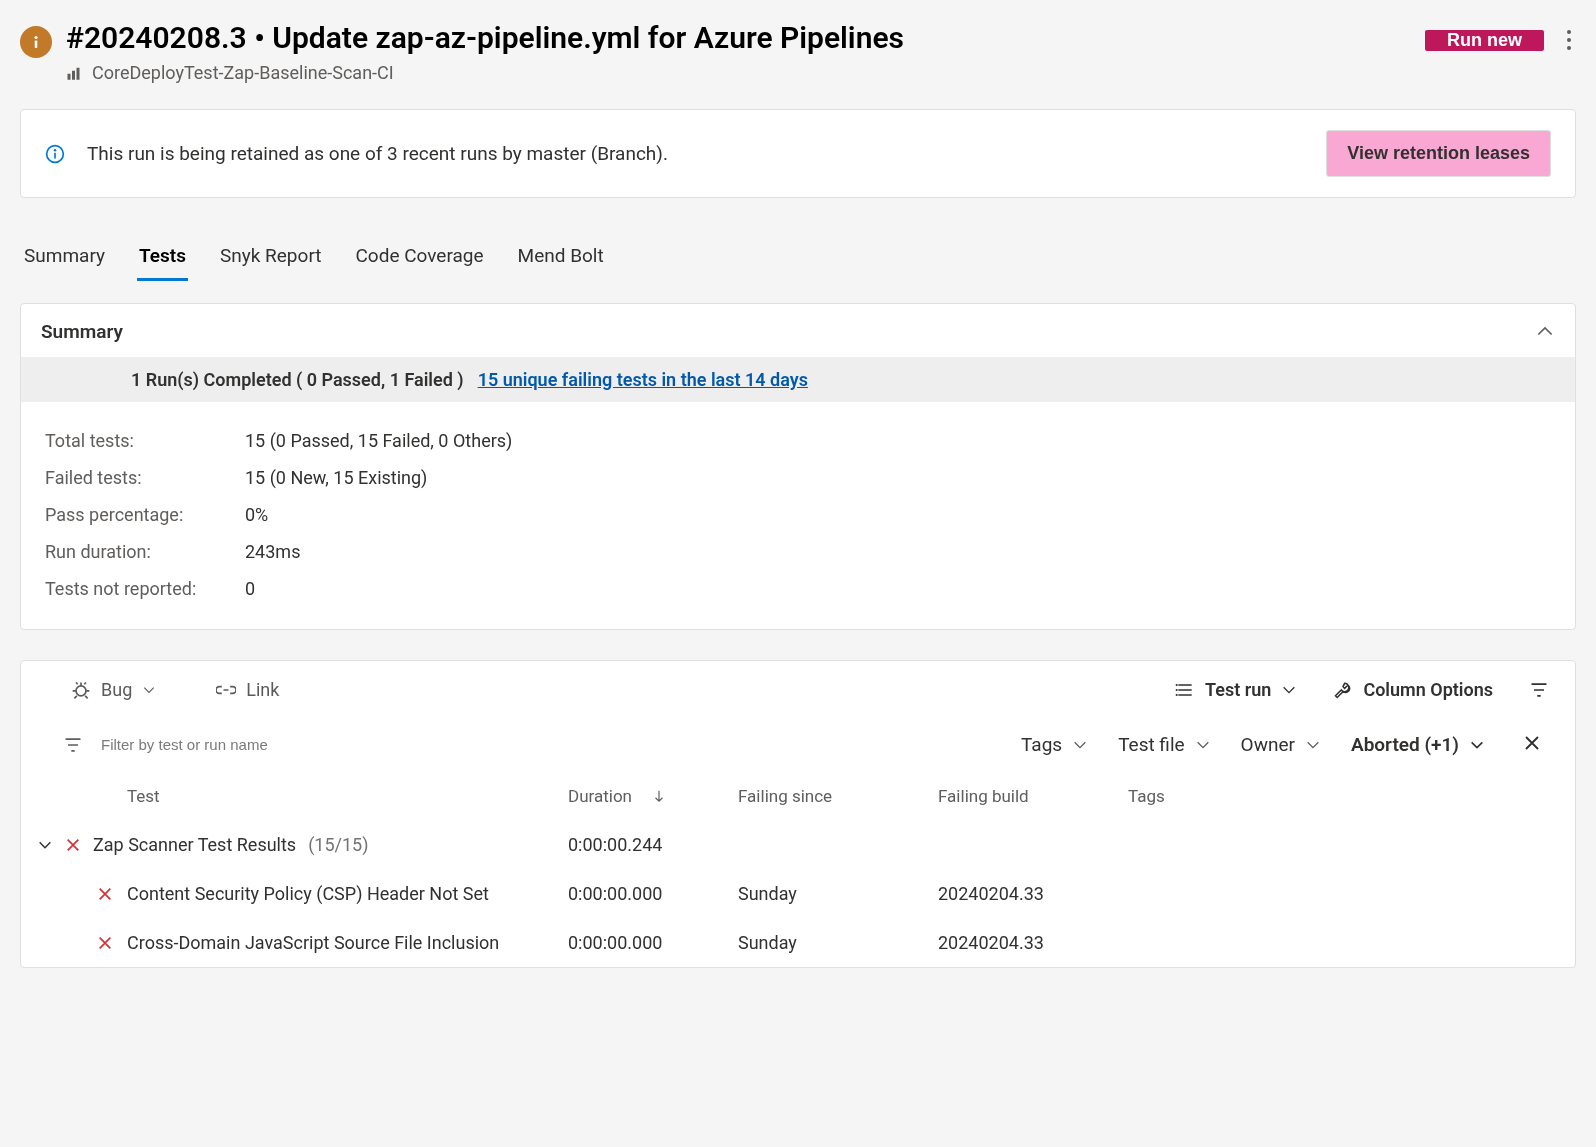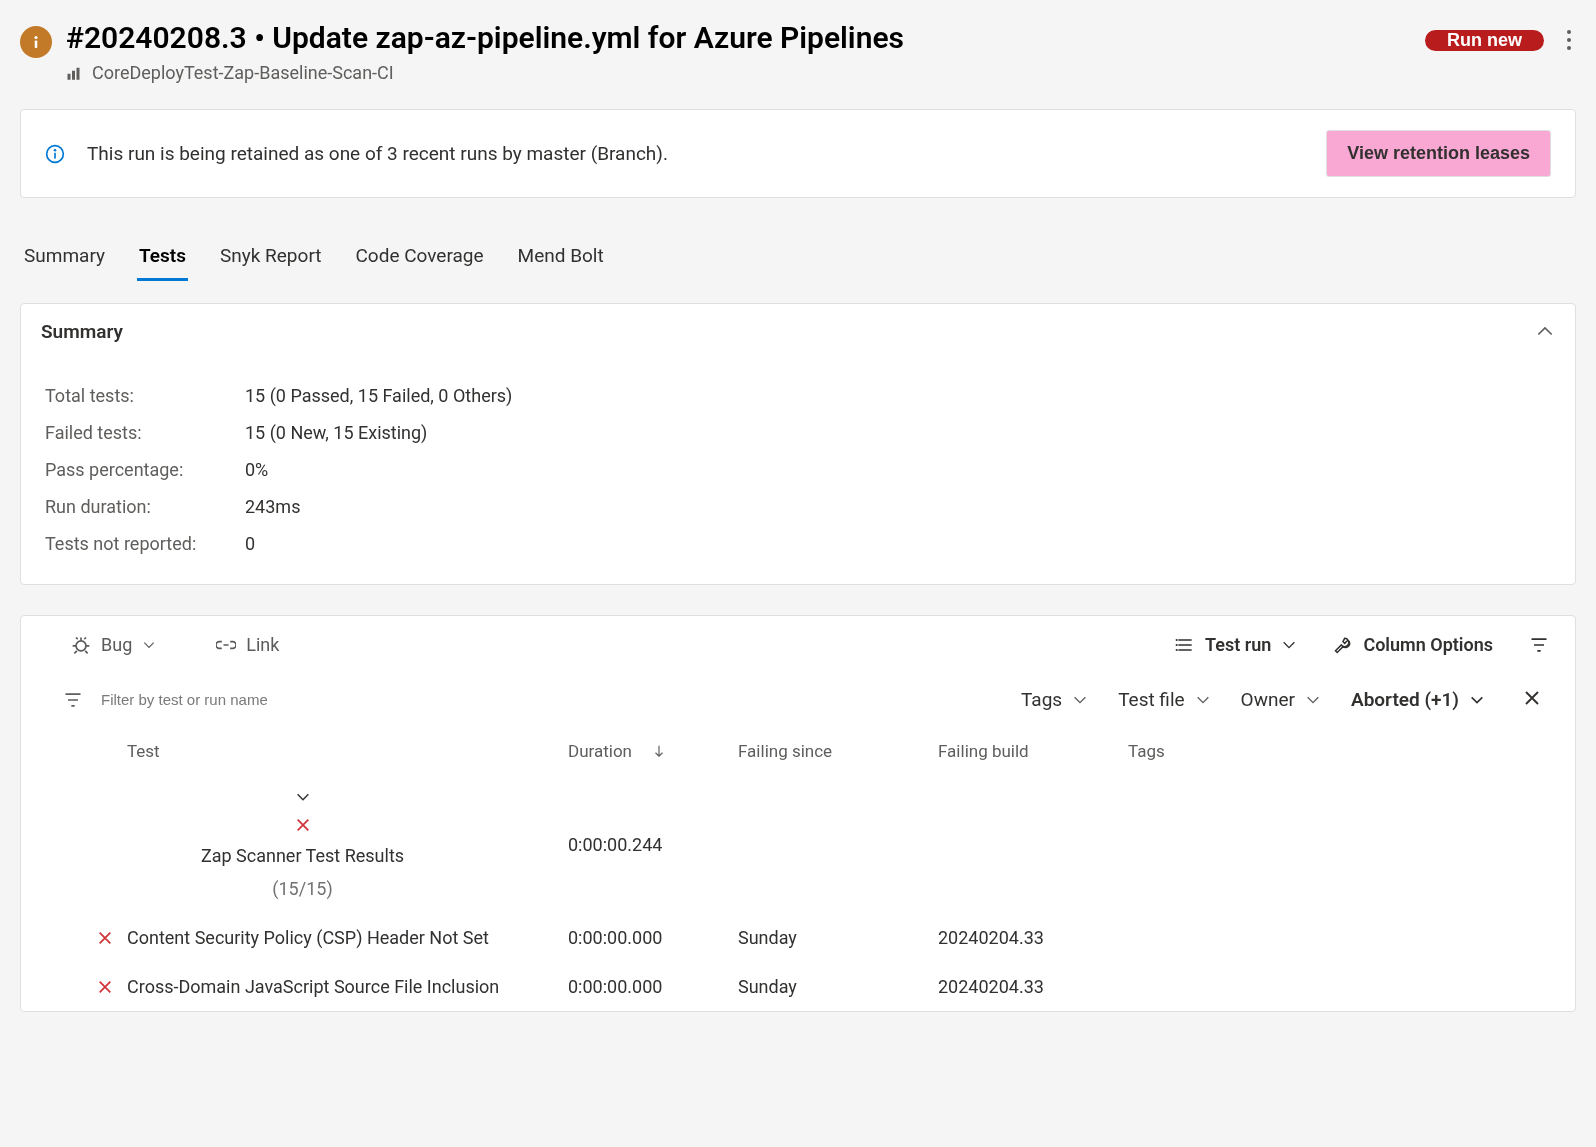--- a/index.html
+++ b/index.html
@@ -39,23 +39,23 @@
   .subtitle-row {
     margin-top: 6px;
     color: #605e5c;
     font-size: 18px;
     display: flex; align-items: center; gap: 8px;
   }
   .subtitle-row svg { fill: #605e5c; }
 
   .header-right { display: flex; align-items: center; gap: 18px; }
   .btn-primary {
-    background: #b91c1c; color: #fff; border: none;
+    background: #be185d; color: #fff; border: none;
     font-size: 18px; font-weight: 600;
-    padding: 0 22px; border-radius: 14px;
+    padding: 0 22px; border-radius: 2px;
     cursor: pointer;
   }
   .more-vert {
     cursor: pointer; display: flex; align-items: center;
     padding: 8px 4px;
   }
   .more-vert svg { fill: #605e5c; }
 
   
   .banner {
@@ -183,21 +183,20 @@
   .row-group, .row {
     display: grid;
     grid-template-columns: 100px 1fr 170px 200px 190px 1fr;
     align-items: center;
     padding: 14px 26px;
     font-size: 18px;
   }
   .row-group .name-cell {
     display: flex; align-items: center; gap: 12px;
     margin-left: -10px;
-    flex-direction: column;
   }
   .row .name-cell {
     display: flex; align-items: center; gap: 14px;
     margin-left: 50px;
   }
   .chev { fill: #323130; cursor: pointer; }
   .x-red { stroke: #d13438; stroke-width: 2.6; }
   .muted { color: #737373; }
 </style>
 </head>
@@ -257,20 +256,24 @@
     <div class="tab">Mend Bolt</div>
   </div>
 
   <div class="card">
     <div class="card-header">
       <span>Summary</span>
       <svg width="20" height="20" viewBox="0 0 24 24">
         <path d="M4 15 L12 7 L20 15" fill="none" stroke="#605e5c" stroke-width="2"></path>
       </svg>
     </div>
+    <div class="summary-strip">
+      <span class="bold">1 Run(s) Completed ( 0 Passed, 1 Failed )</span>
+      <a>15 unique failing tests in the last 14 days</a>
+    </div>
     <div class="kv-grid">
       <div class="kv-row">
         <div class="kv-key">Total tests:</div>
         <div class="kv-val">15 (0 Passed, 15 Failed, 0 Others)</div>
       </div>
       <div class="kv-row">
         <div class="kv-key">Failed tests:</div>
         <div class="kv-val">15 (0 New, 15 Existing)</div>
       </div>
       <div class="kv-row">

